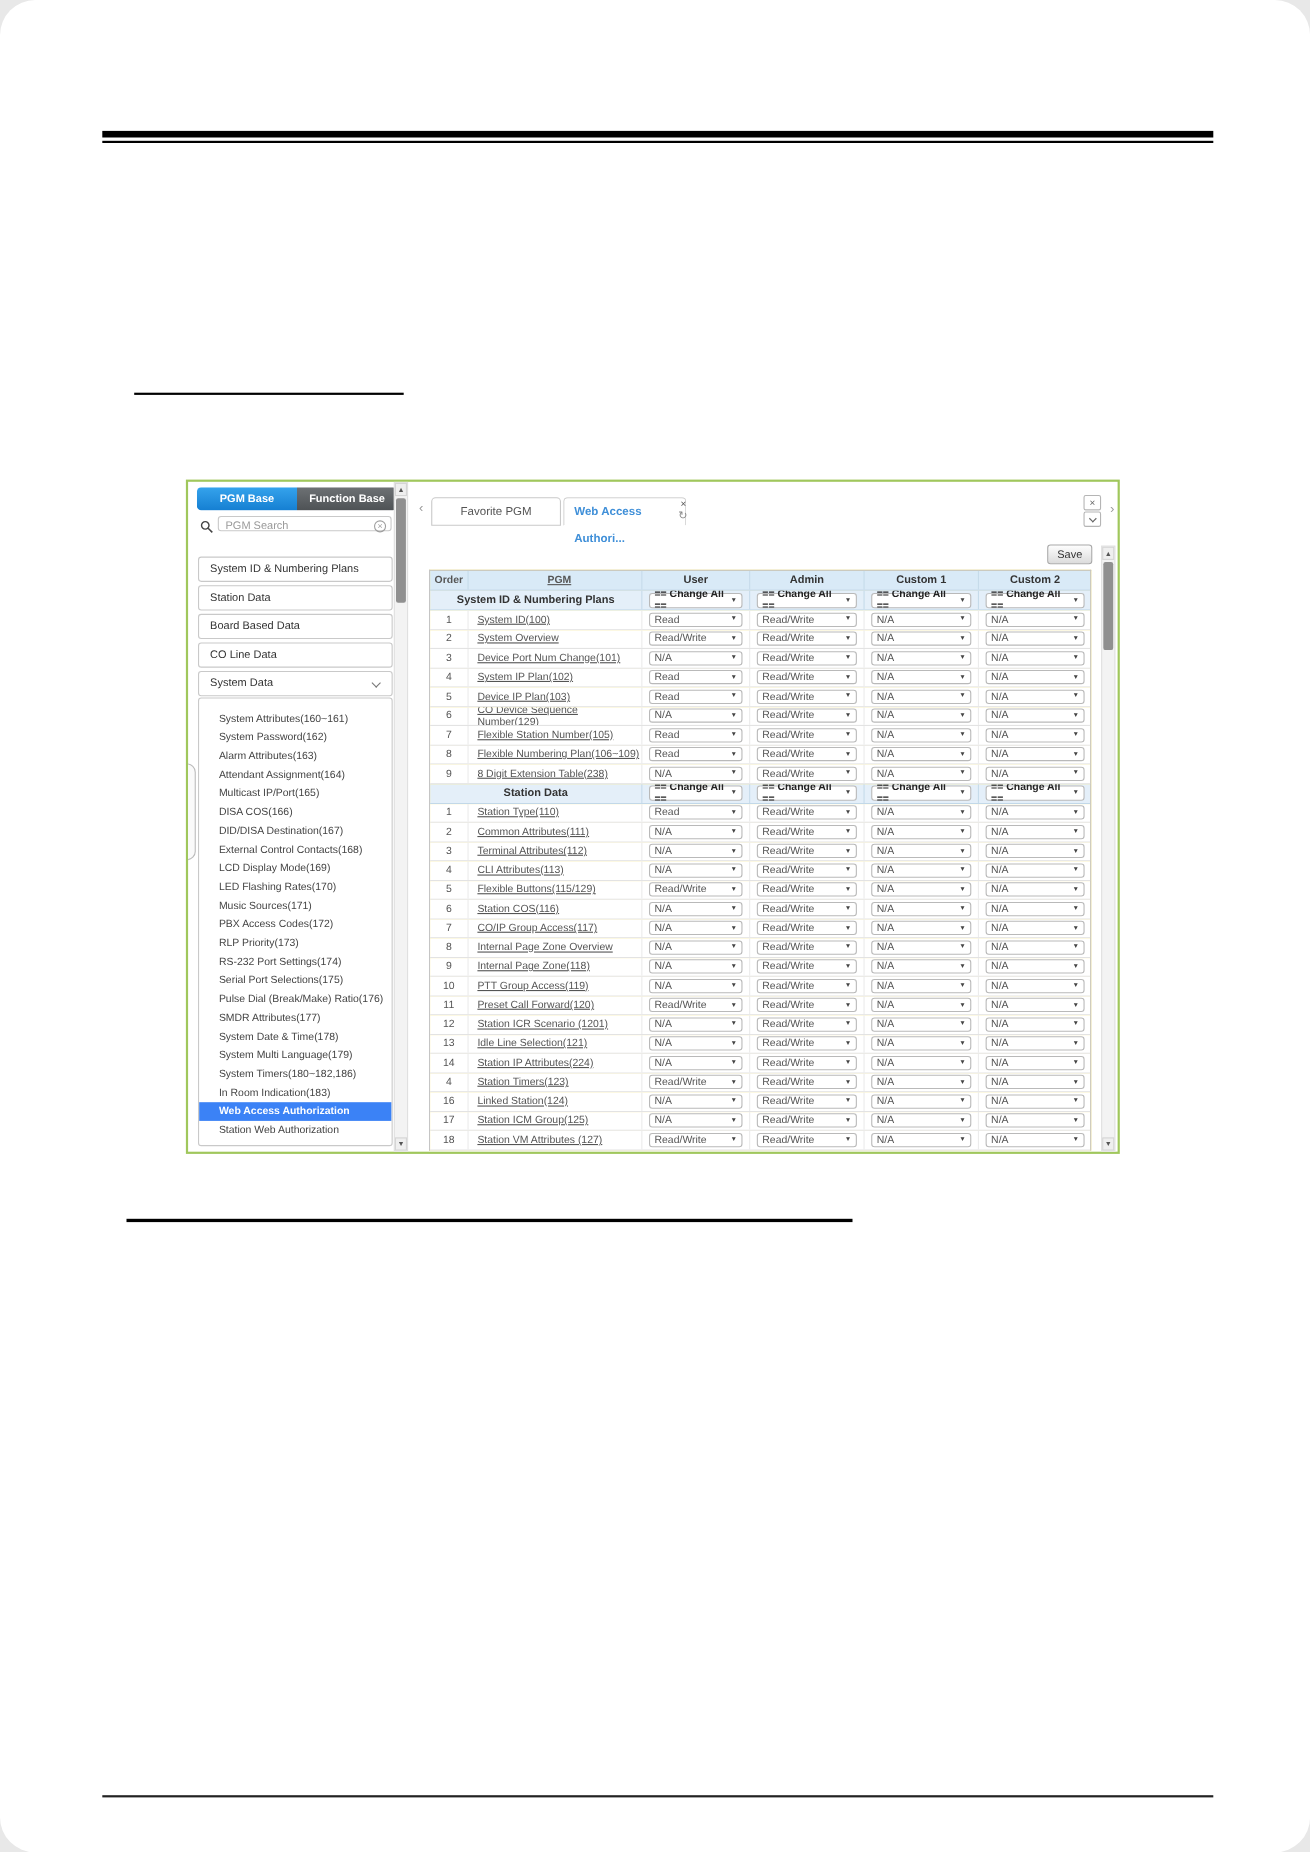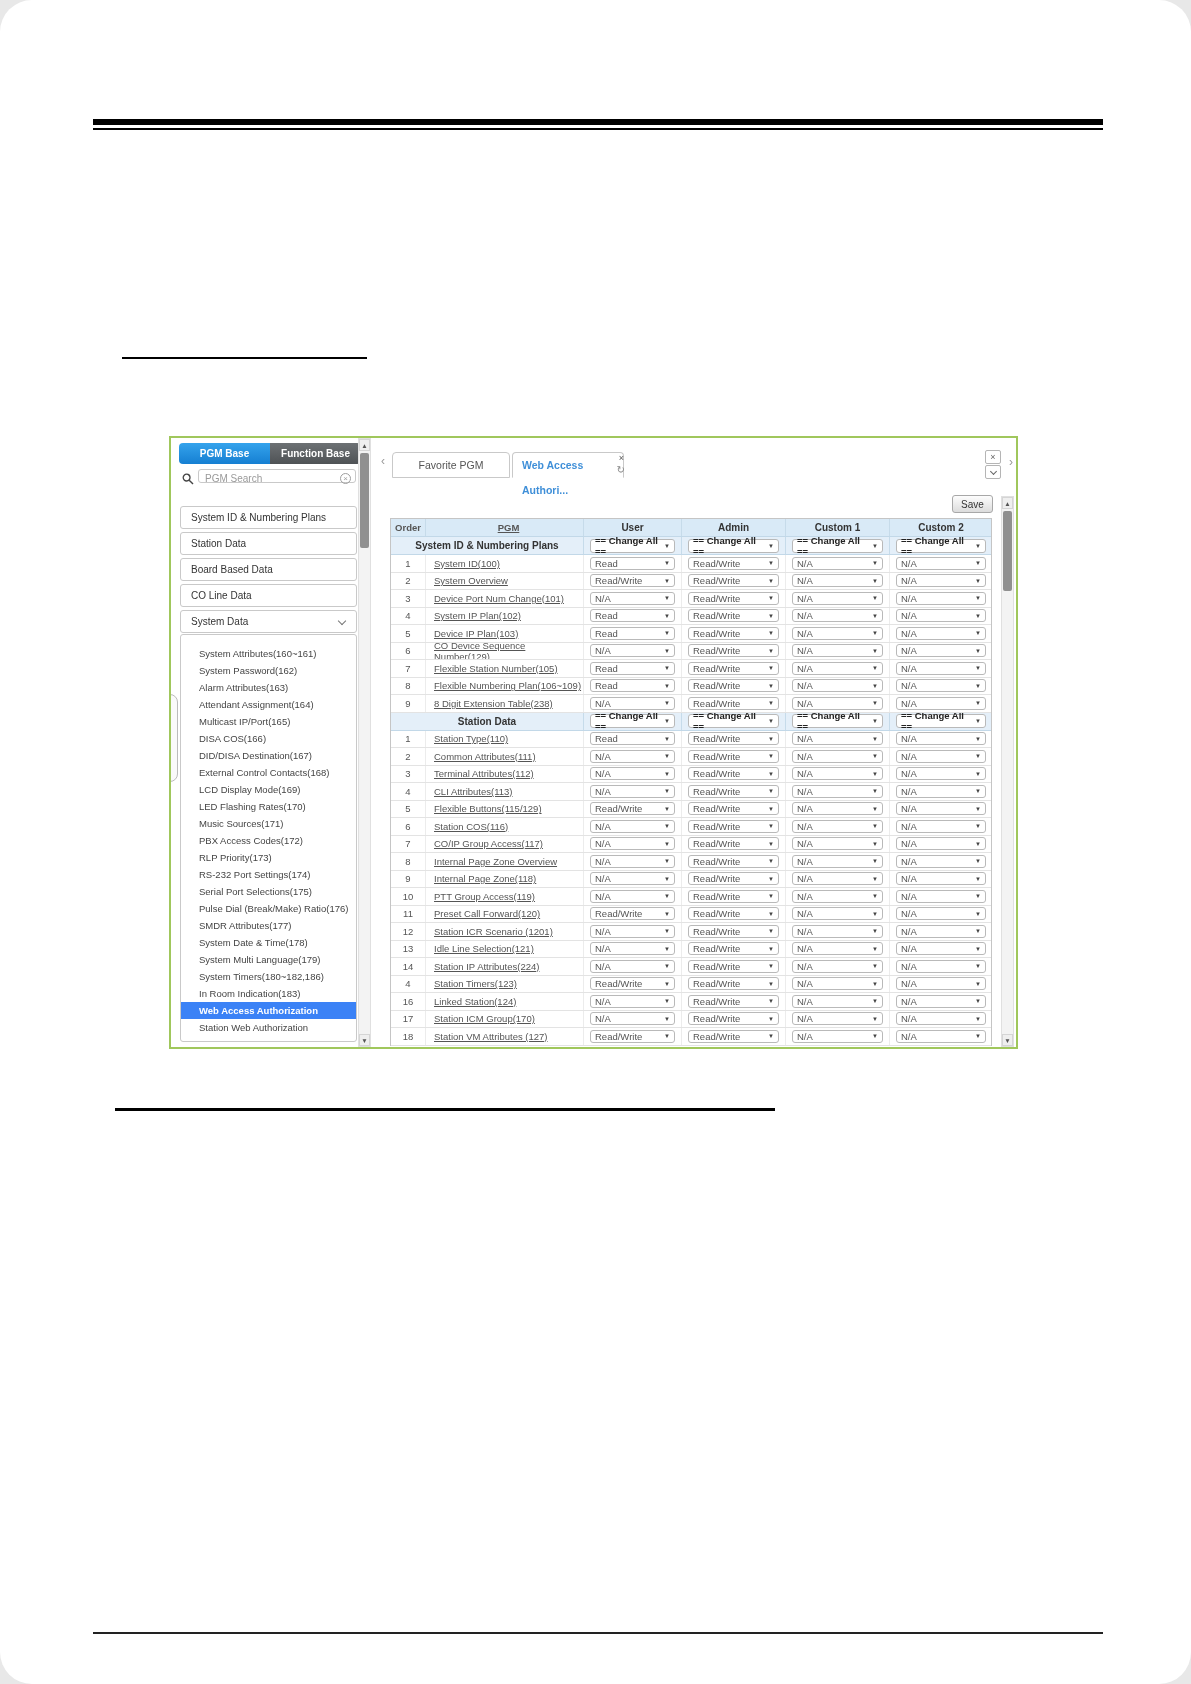--- a/index.html
+++ b/index.html
@@ -946,21 +946,21 @@
           </div>
           <div class="tc c-c2">
             <div class="dd">
               <span>N/A</span>
               <span class="dd-arrow">▼</span>
             </div>
           </div>
         </div>
         <div class="trow tdata">
           <div class="tc c-order">17</div>
-          <div class="tc c-pgm">Station ICM Group(170)</div>
+          <div class="tc c-pgm">Station ICM Group(125)</div>
           <div class="tc c-u">
             <div class="dd">
               <span>N/A</span>
               <span class="dd-arrow">▼</span>
             </div>
           </div>
           <div class="tc c-a">
             <div class="dd">
               <span>Read/Write</span>
               <span class="dd-arrow">▼</span>

